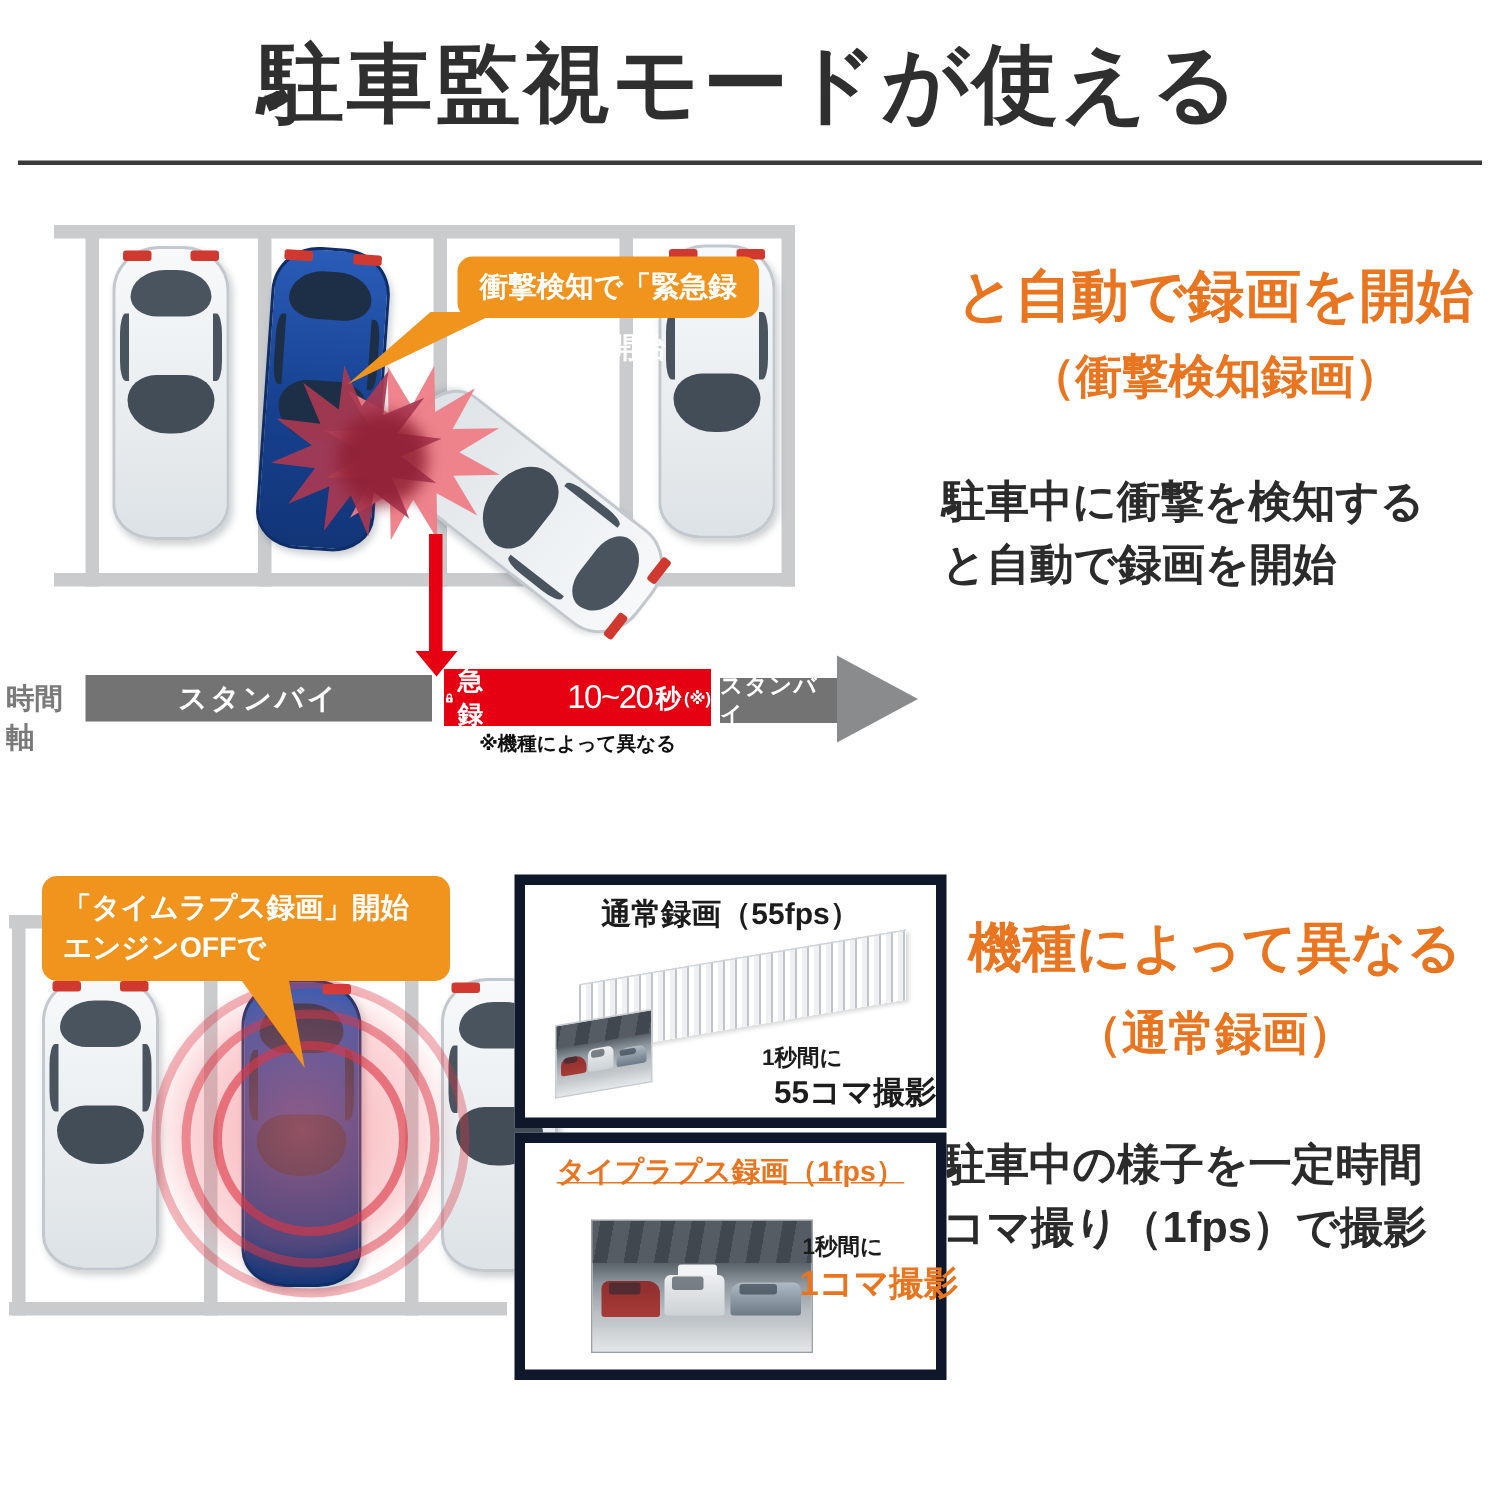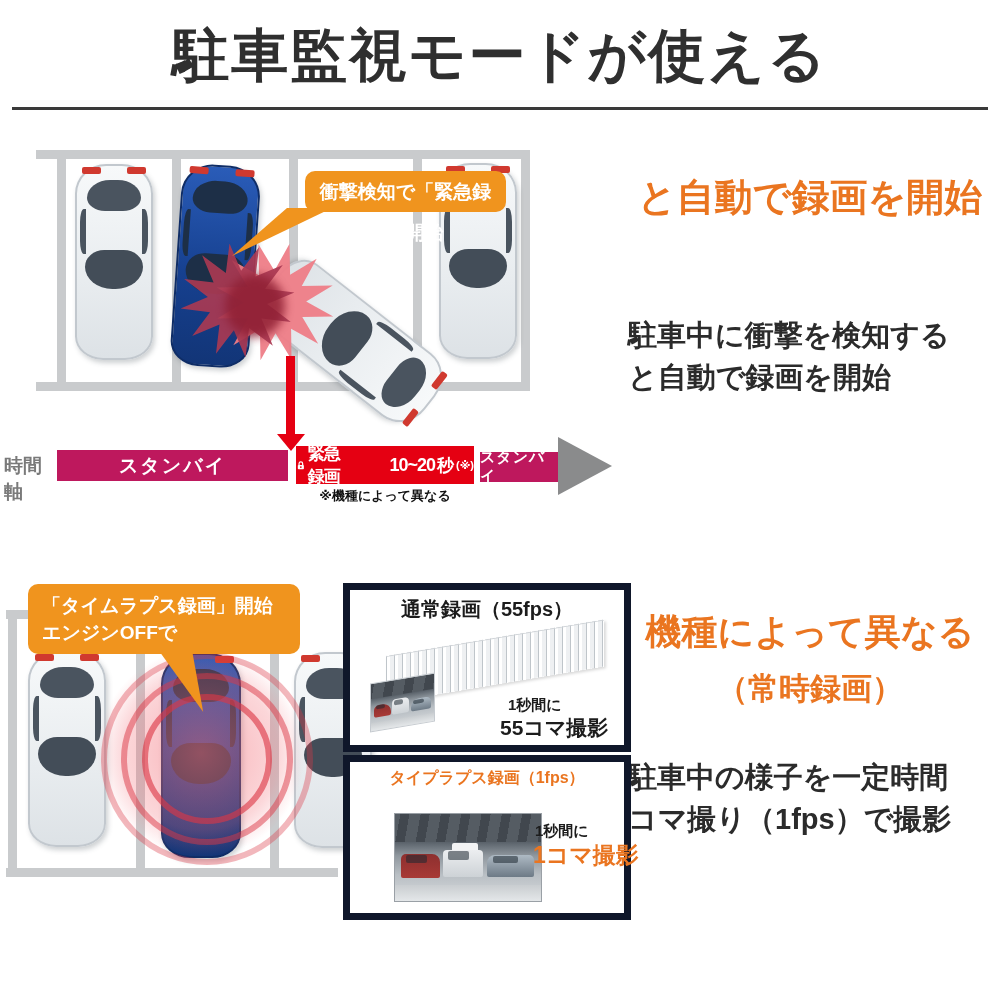--- a/index.html
+++ b/index.html
@@ -45,27 +45,27 @@
   .callout{position:absolute;z-index:6;background:#f0941e;border-radius:10px;color:#fff;font-weight:bold;}
   .callout-tail{position:absolute;z-index:6;background:#f0941e;}
 
   
   .impact-arrow-shaft{left:286px;top:356px;width:9px;height:80px;background:#e50012;z-index:4;}
   .impact-arrow-head{left:277px;top:434px;width:0;height:0;z-index:4;
     border-left:14px solid transparent;border-right:14px solid transparent;border-top:17px solid #e50012;}
 
   
   .tl-label{left:4px;top:453px;width:52px;font-size:19px;font-weight:bold;color:#7a7a7a;}
-  .tl-bar{position:absolute;background:#be185d;color:#fff;font-weight:bold;
+  .tl-bar{position:absolute;background:#737373;color:#fff;font-weight:bold;
     display:flex;align-items:center;justify-content:center;}
   .tl-standby1{left:57px;top:450px;width:231px;height:31px;font-size:19px;letter-spacing:2px;}
   .tl-emergency{left:296px;top:446px;width:178px;height:38px;background:#e50012;color:#fff;z-index:2;
     display:flex;align-items:center;justify-content:center;gap:2px;}
   .tl-emergency .t1{font-size:17px;font-weight:bold;letter-spacing:-1px;}
-  .tl-emergency .t2{font-size:18px;font-weight:bold;letter-spacing:-1px;margin-left:47px;}
+  .tl-emergency .t2{font-size:22px;font-weight:normal;letter-spacing:-1px;margin-left:47px;}
   .tl-emergency .t3{font-size:17px;font-weight:bold;}
   .tl-emergency .t4{font-size:11px;font-weight:bold;}
   .tl-standby2{left:480px;top:452px;width:78px;height:30px;font-size:15px;letter-spacing:1px;}
   .tl-arrowhead{left:558px;top:437px;width:0;height:0;
     border-top:29px solid transparent;border-bottom:29px solid transparent;border-left:54px solid #8a8b8c;}
   .tl-footnote{left:296px;top:487px;width:178px;text-align:center;font-size:13px;font-weight:bold;color:#111;}
 
   
   .col-head{left:620px;width:380px;text-align:center;font-weight:bold;color:#ea7520;white-space:nowrap;}
   .col-body{left:628px;width:372px;font-size:29px;line-height:42px;font-weight:600;color:#2b2b2b;white-space:nowrap;}
@@ -77,31 +77,31 @@
   .ring1{left:142px;top:694px;width:118px;height:118px;border:6px solid rgba(220,55,70,.62);}
   .ring2{left:121px;top:673px;width:160px;height:160px;border:6px solid rgba(220,55,70,.5);}
   .ring3{left:101px;top:653px;width:200px;height:200px;border:6px solid rgba(220,55,70,.36);}
 
   
   .panel{position:absolute;left:343px;width:274px;background:#fff;border:7px solid #0f172a;z-index:5;}
   .panel-normal{top:583px;height:155px;}
   .panel-timelapse{top:755px;height:151px;}
   .panel-title{position:absolute;left:0;right:0;top:6px;text-align:center;font-weight:bold;white-space:nowrap;}
   .panel-normal .panel-title{font-size:20px;color:#1c1c1c;}
-  .panel-timelapse .panel-title{font-size:16px;color:#ea7520;}
+  .panel-timelapse .panel-title{font-size:19px;color:#ea7520;text-decoration:underline;}
   .film-strip{position:absolute;left:36px;top:66px;width:218px;height:47px;
     transform:skewY(-9.5deg);transform-origin:left center;
     background:repeating-linear-gradient(90deg,#bfc5ca 0 1.5px,#ffffff 1.5px 4.5px,#eef0f2 4.5px 8px);
     box-shadow:inset 0 1px 0 #d0d4d8,2px 2px 3px rgba(0,0,0,.15);}
   .film-front{left:20px;top:88px;width:63px;height:47px;transform:skewY(-9.5deg);
     border:1px solid #c6cbd0;}
   .cap-small{position:absolute;font-size:15px;color:#1c1c1c;font-weight:600;white-space:nowrap;}
   .cap-big{position:absolute;font-weight:bold;white-space:nowrap;}
   .panel-normal .cap-small{left:158px;top:106px;}
-  .panel-normal .cap-big{left:150px;top:124px;font-size:21px;color:#1c1c1c;}
+  .panel-normal .cap-big{left:166px;top:124px;font-size:21px;color:#1c1c1c;}
   .panel-timelapse .cap-small{left:185px;top:60px;}
   .panel-timelapse .cap-big{left:183px;top:78px;font-size:23px;color:#ea7520;}
   .tl-photo{left:44px;top:51px;width:146px;height:87px;border:1px solid #9aa0a6;}
 
   
   .garage{position:absolute;overflow:hidden;
     background:linear-gradient(180deg,#757d85 0%,#596169 32%,#8f979e 48%,#b9bfc4 70%,#d7dadd 100%);}
   .g-ceiling{position:absolute;left:-10%;right:-10%;top:0;height:32%;
     background:repeating-linear-gradient(100deg,#41474e 0 9px,#555c63 9px 20px);}
   .g-sign{position:absolute;left:39%;top:33%;width:18%;height:13%;background:#f2f3f4;border-radius:2px;}
@@ -195,20 +195,21 @@
         <span class="t2">10~20</span>
         <span class="t3">秒</span>
         <span class="t4">(※)</span>
     </div>
     <div class="tl-bar tl-standby2">スタンバイ</div>
     <div class="abs tl-arrowhead"></div>
     <div class="abs tl-footnote">※機種によって異なる</div>
   </div>
 
   <div class="abs col-head" style="top:172px;font-size:38px;">と自動で録画を開始</div>
+  <div class="abs col-head" style="top:230px;font-size:31px;">（衝撃検知録画）</div>
   <div class="abs col-body" style="top:314px;">
     <div>駐車中に衝撃を検知する</div>
     <div>と自動で録画を開始</div>
   </div>
 
   <div>
     <div class="pline" style="left:6px;top:610px;width:274px;height:9px;"></div>
     <div class="pline" style="left:8px;top:610px;width:9px;height:267px;"></div>
     <div class="pline" style="left:136px;top:610px;width:9px;height:267px;"></div>
     <div class="pline" style="left:270px;top:610px;width:9px;height:267px;"></div>
@@ -276,20 +277,20 @@
       <div class="g-car g-car-red"></div>
       <div class="g-car g-car-white"></div>
       <div class="g-car g-car-silver"></div>
       <div class="g-floor"></div>
     </div>
     <div class="cap-small">1秒間に</div>
     <div class="cap-big">1コマ撮影</div>
   </div>
 
   <div class="abs col-head" style="top:608px;font-size:36px;">機種によって異なる</div>
-  <div class="abs col-head" style="top:668px;font-size:31px;">（常時録画）</div>
+  <div class="abs col-head" style="top:668px;font-size:31px;">（通常録画）</div>
   <div class="abs col-body" style="top:756px;">
     <div>駐車中の様子を一定時間</div>
     <div>コマ撮り（1fps）で撮影</div>
   </div>
 
 
 </div>
 
 </body></html>

